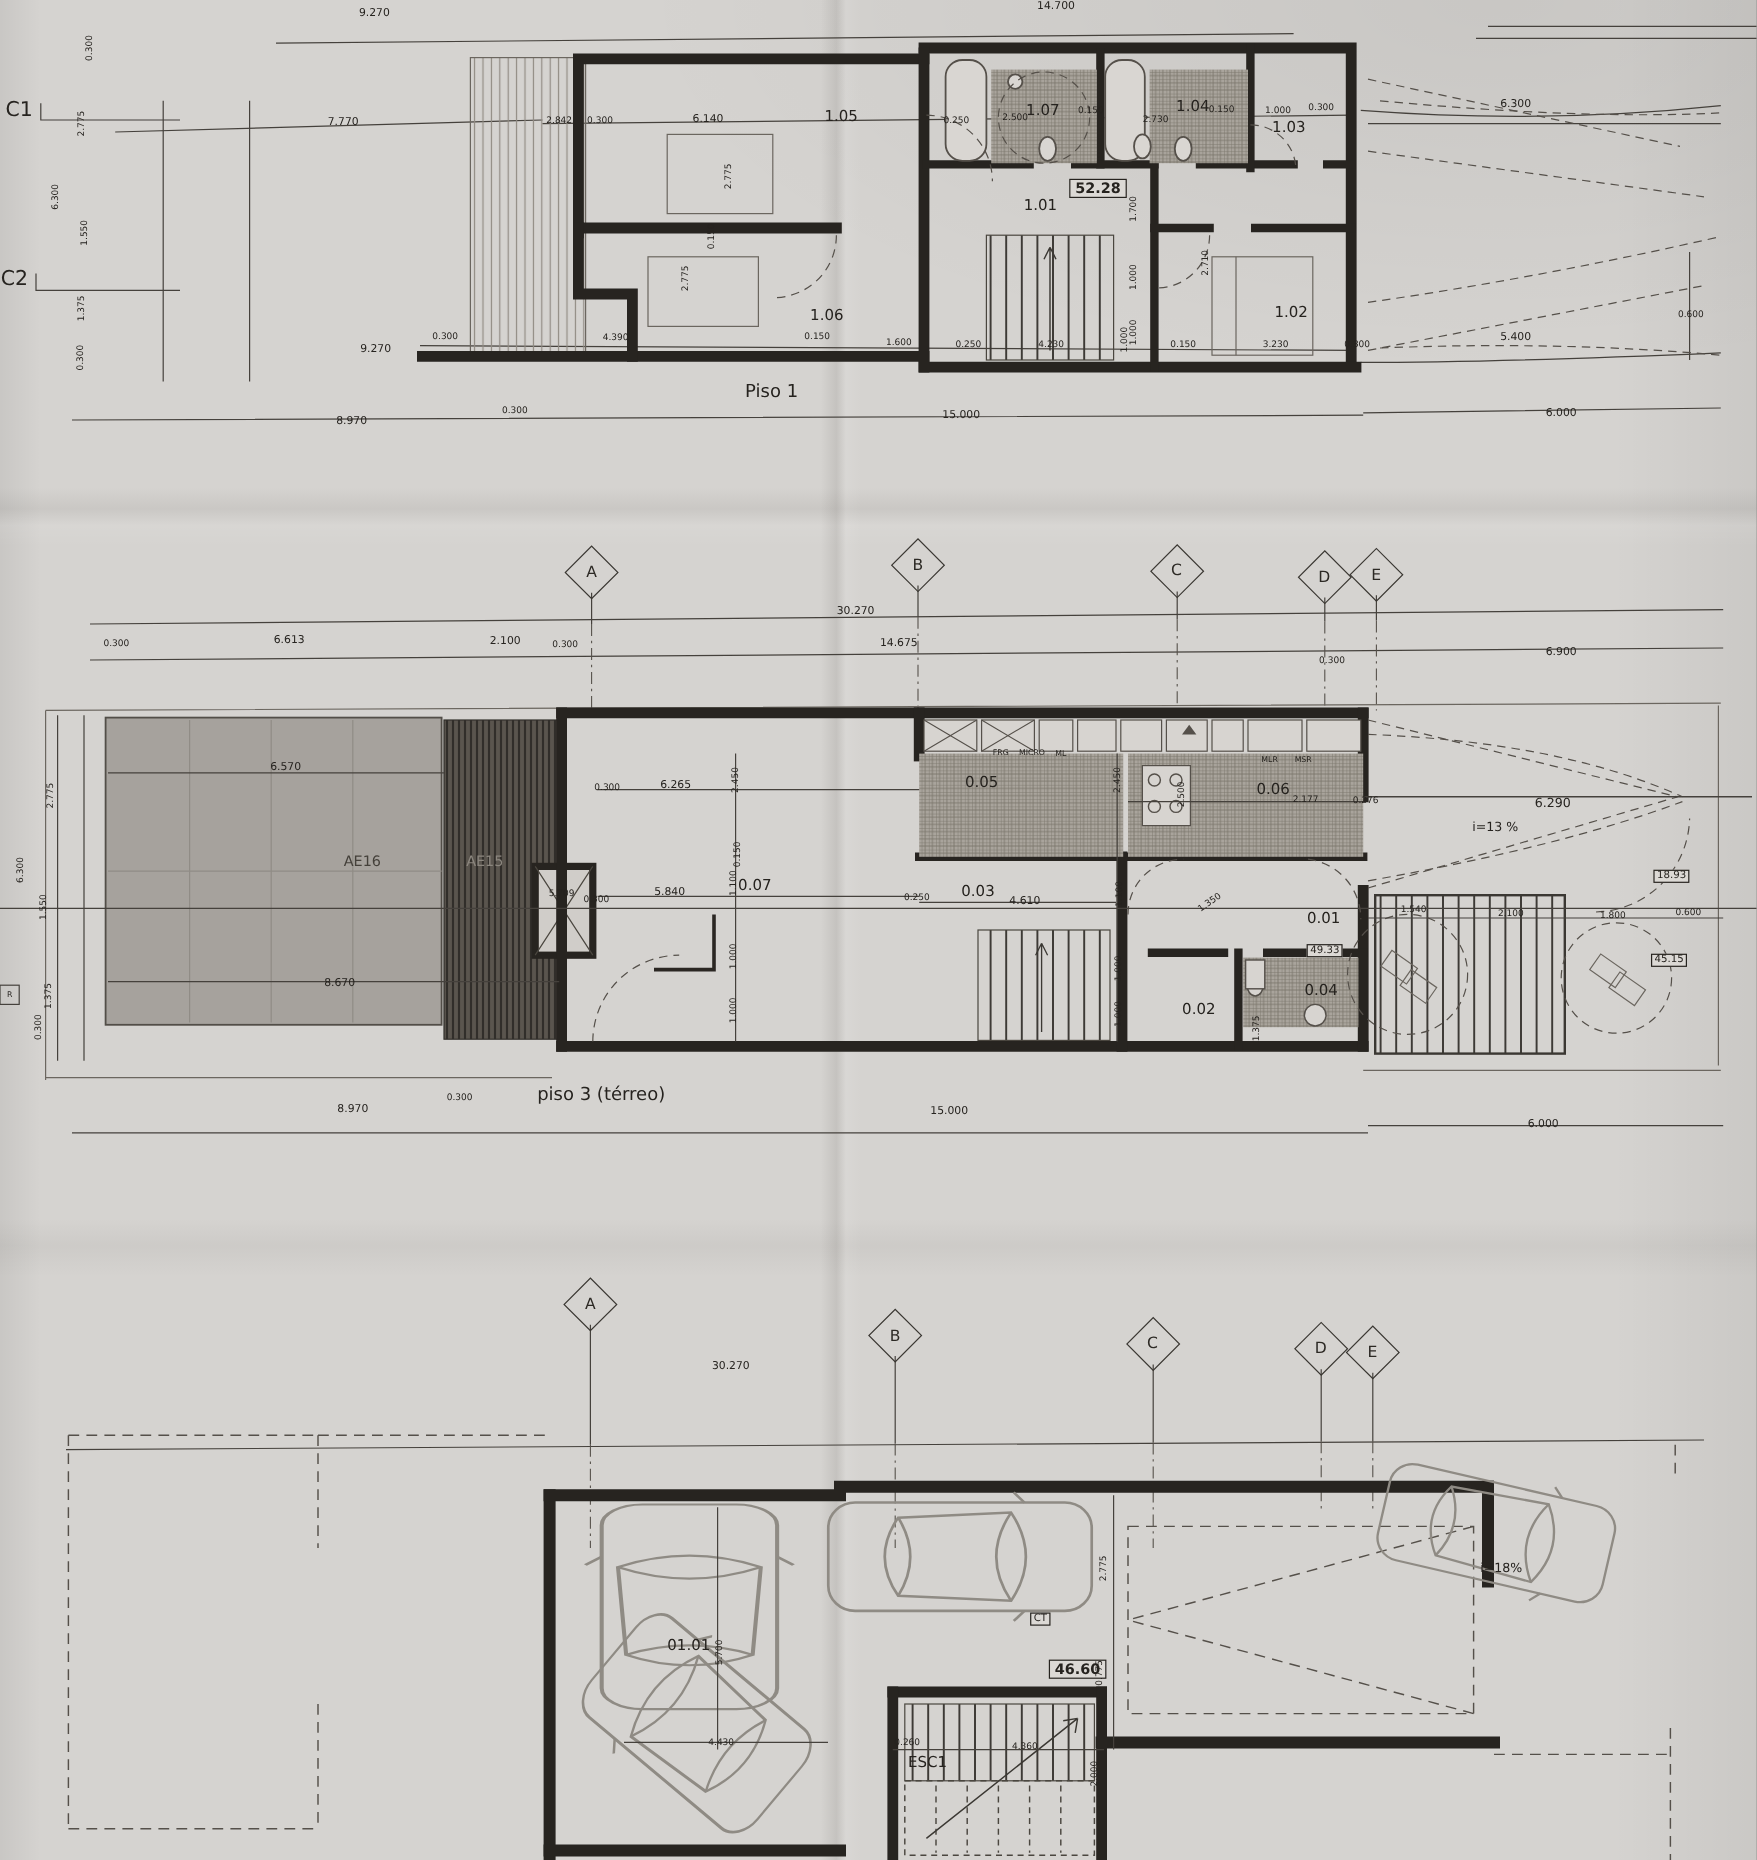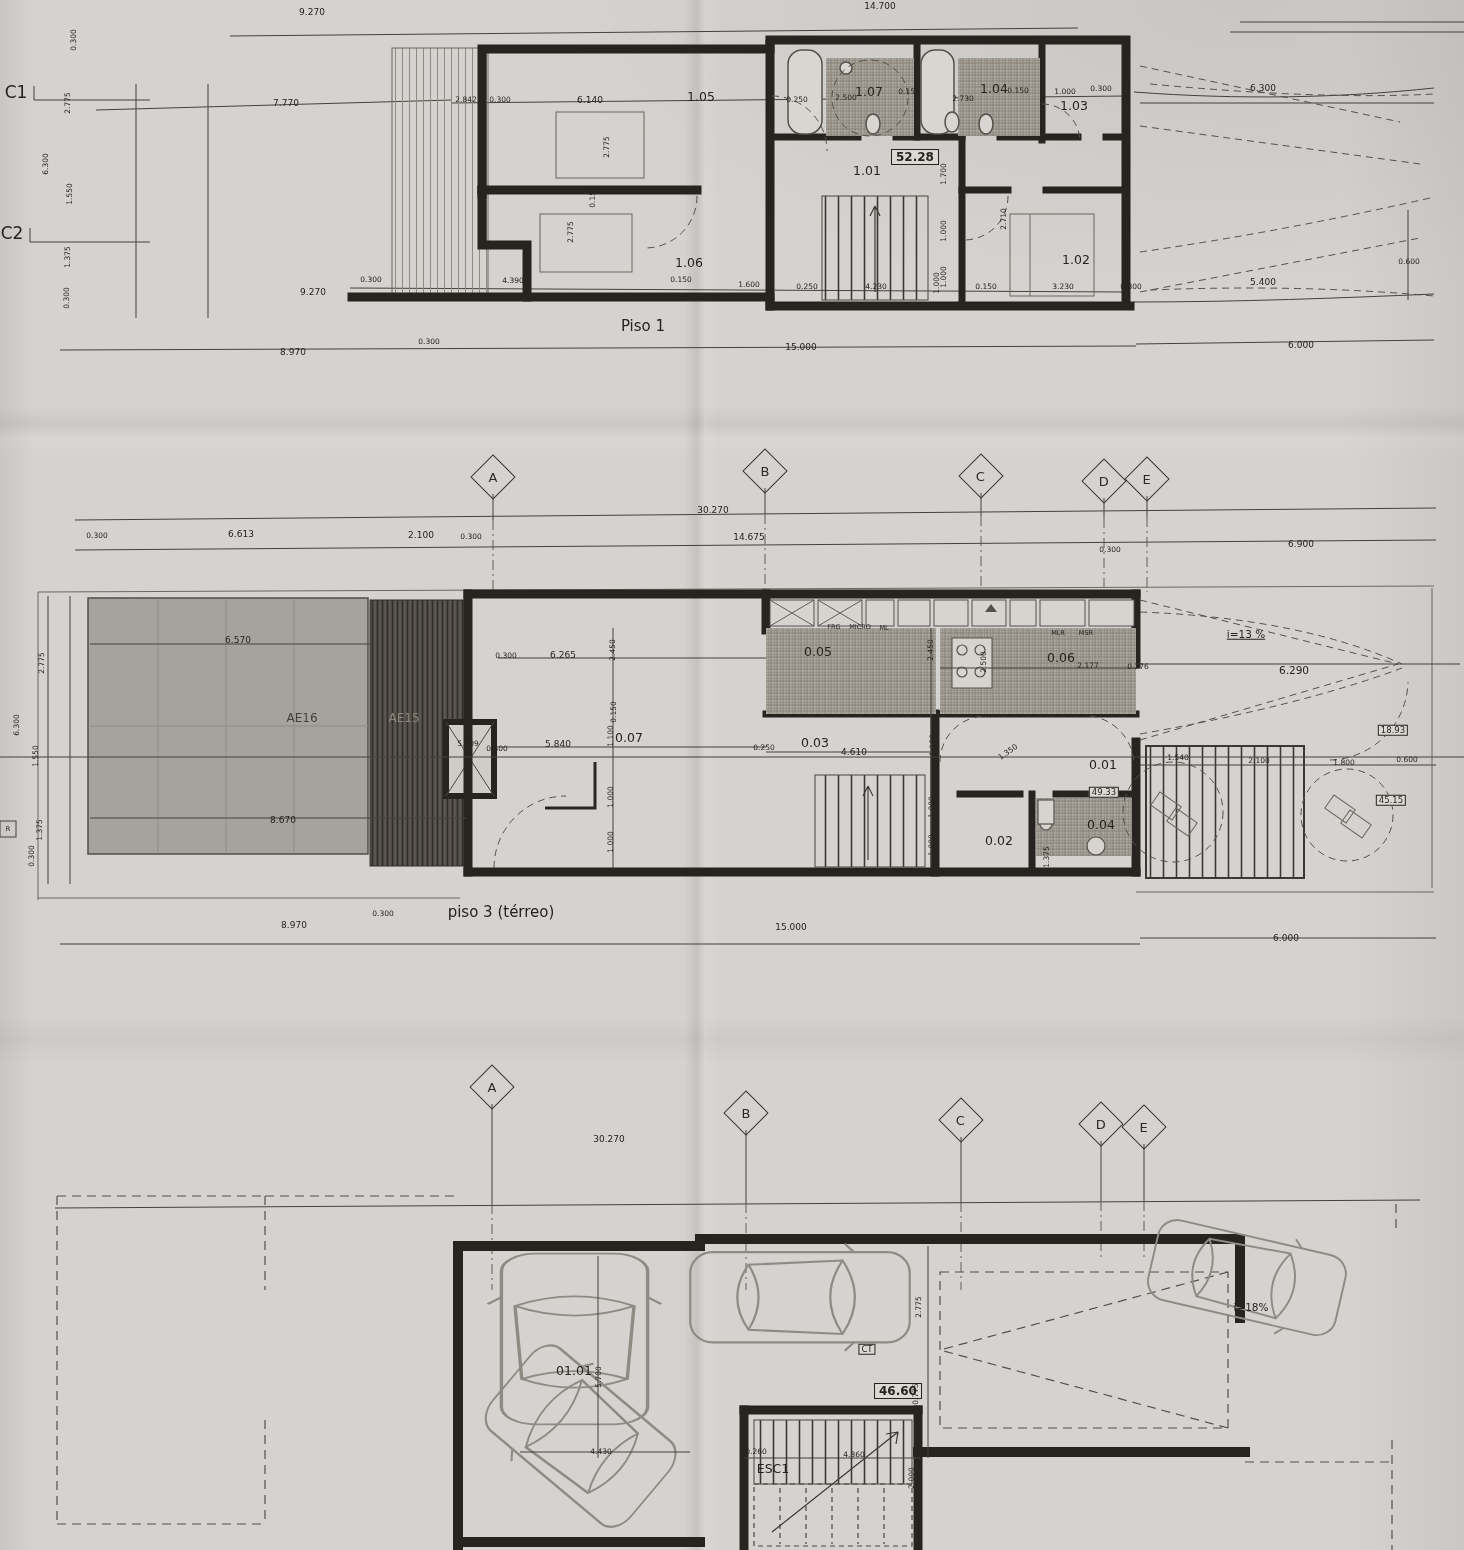--- a/index.html
+++ b/index.html
@@ -377,21 +377,21 @@
       <span class="lbl y" style="left: 860px; top: 627px;">MICRO</span>
       <span class="lbl y" style="left: 884px; top: 628px;">ML</span>
       <span class="lbl r" style="left: 818px; top: 652px;">0.05</span>
       <span class="lbl s" style="left: 931px; top: 650px; transform: translate(-50%, -50%) rotate(-90deg);">2.450</span>
       <span class="lbl s" style="left: 984px; top: 662px; transform: translate(-50%, -50%) rotate(-90deg);">2.500</span>
       <span class="lbl y" style="left: 1058px; top: 633px;">MLR</span>
       <span class="lbl y" style="left: 1086px; top: 633px;">MSR</span>
       <span class="lbl r" style="left: 1061px; top: 658px;">0.06</span>
       <span class="lbl s" style="left: 1088px; top: 666px;">2.177</span>
       <span class="lbl s" style="left: 1138px; top: 667px;">0.276</span>
-      <span class="lbl n" style="left: 1246px; top: 634px; text-decoration: underline;">i=13 %</span>
+      <span class="lbl n" style="left: 1246px; top: 690px;">i=13 %</span>
       <span class="lbl n" style="left: 1294px; top: 670px;">6.290</span>
       <span class="lbl r" style="left: 815px; top: 743px;">0.03</span>
       <span class="lbl s" style="left: 764px; top: 748px;">0.250</span>
       <span class="lbl d" style="left: 854px; top: 752px;">4.610</span>
       <span class="lbl s" style="left: 933px; top: 745px; transform: translate(-50%, -50%) rotate(-90deg);">1.100</span>
       <span class="lbl s" style="left: 932px; top: 807px; transform: translate(-50%, -50%) rotate(-90deg);">1.000</span>
       <span class="lbl s" style="left: 932px; top: 845px; transform: translate(-50%, -50%) rotate(-90deg);">1.000</span>
       <span class="lbl s" style="left: 1008px; top: 752px; transform: translate(-50%, -50%) rotate(-35deg);">1.350</span>
       <span class="lbl r" style="left: 1103px; top: 765px;">0.01</span>
       <span class="lbl bs" style="left: 1104px; top: 792px;">49.33</span>

